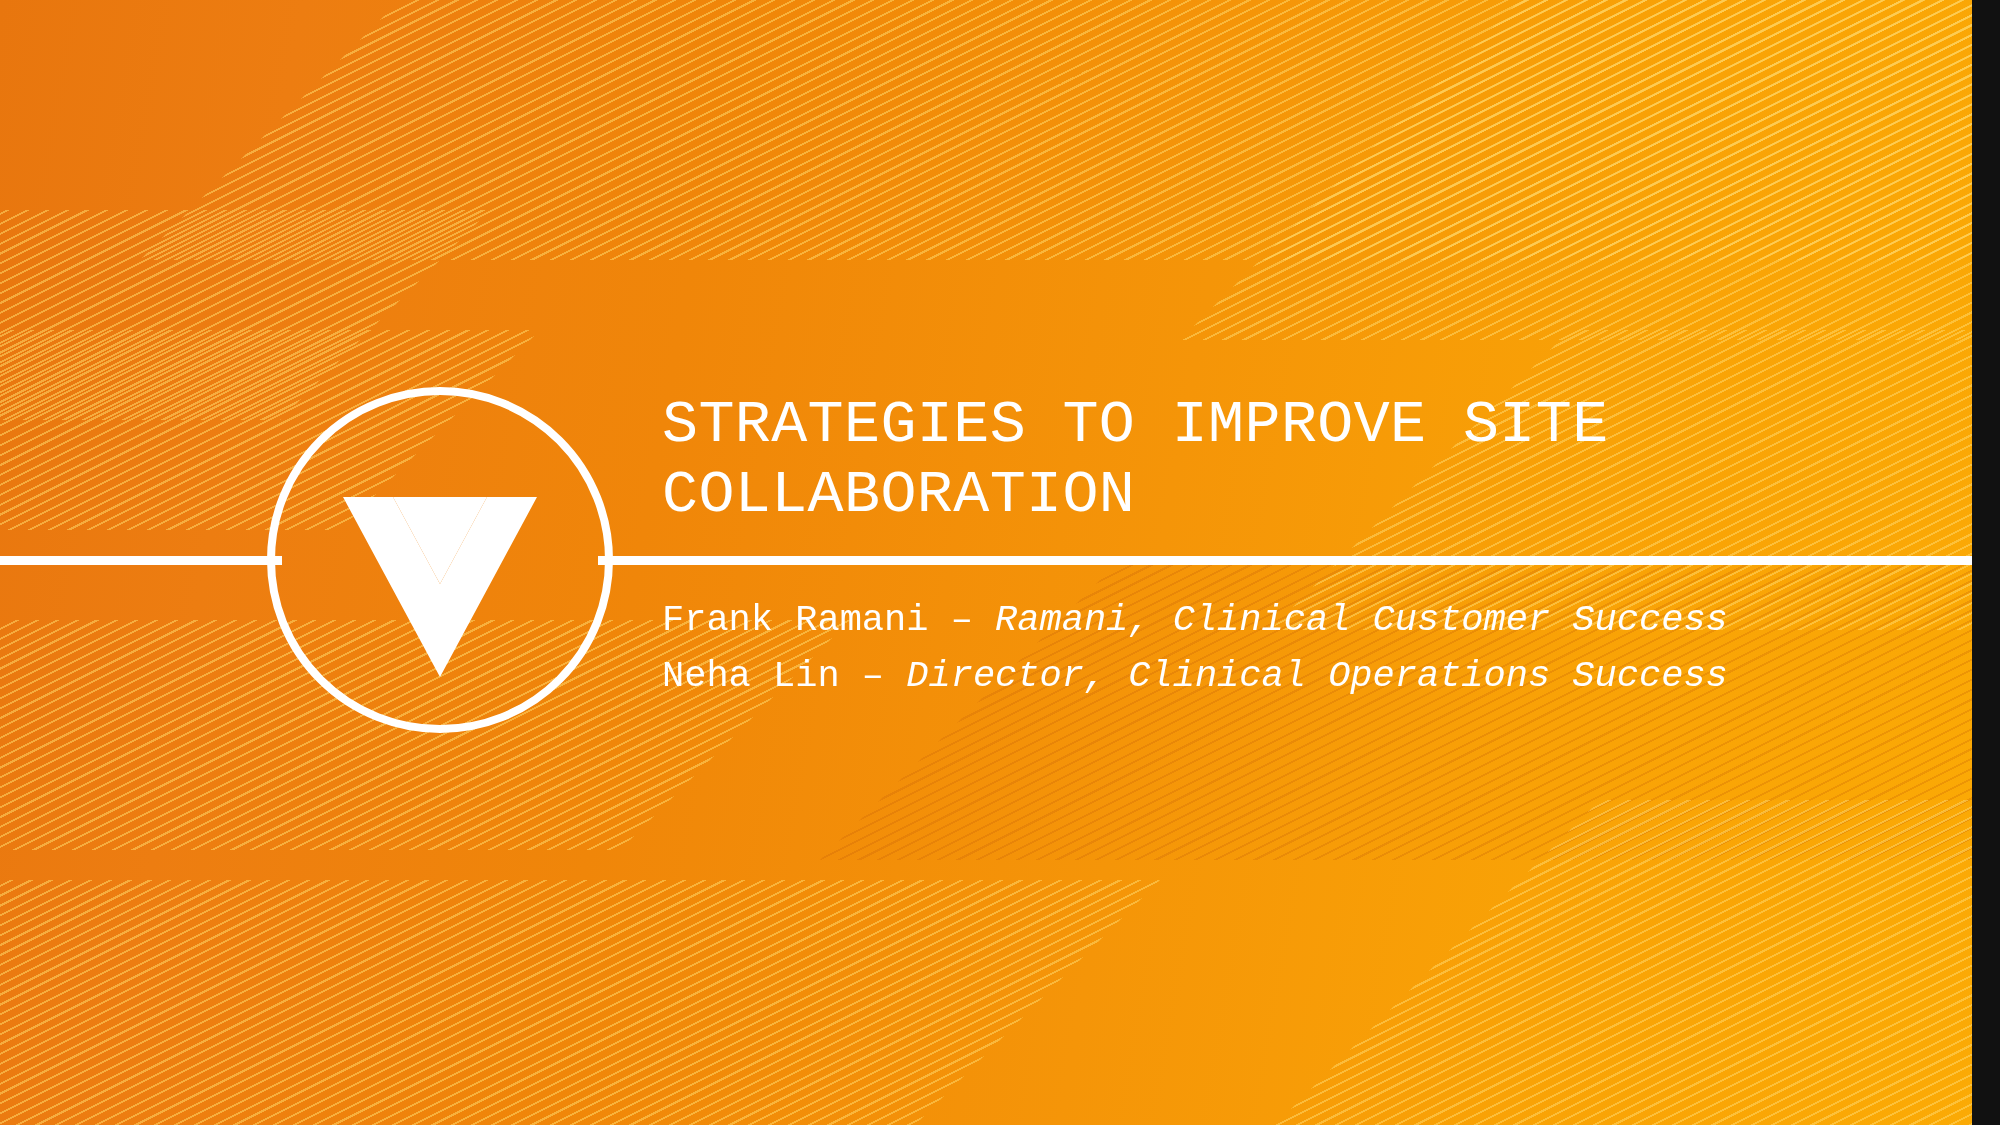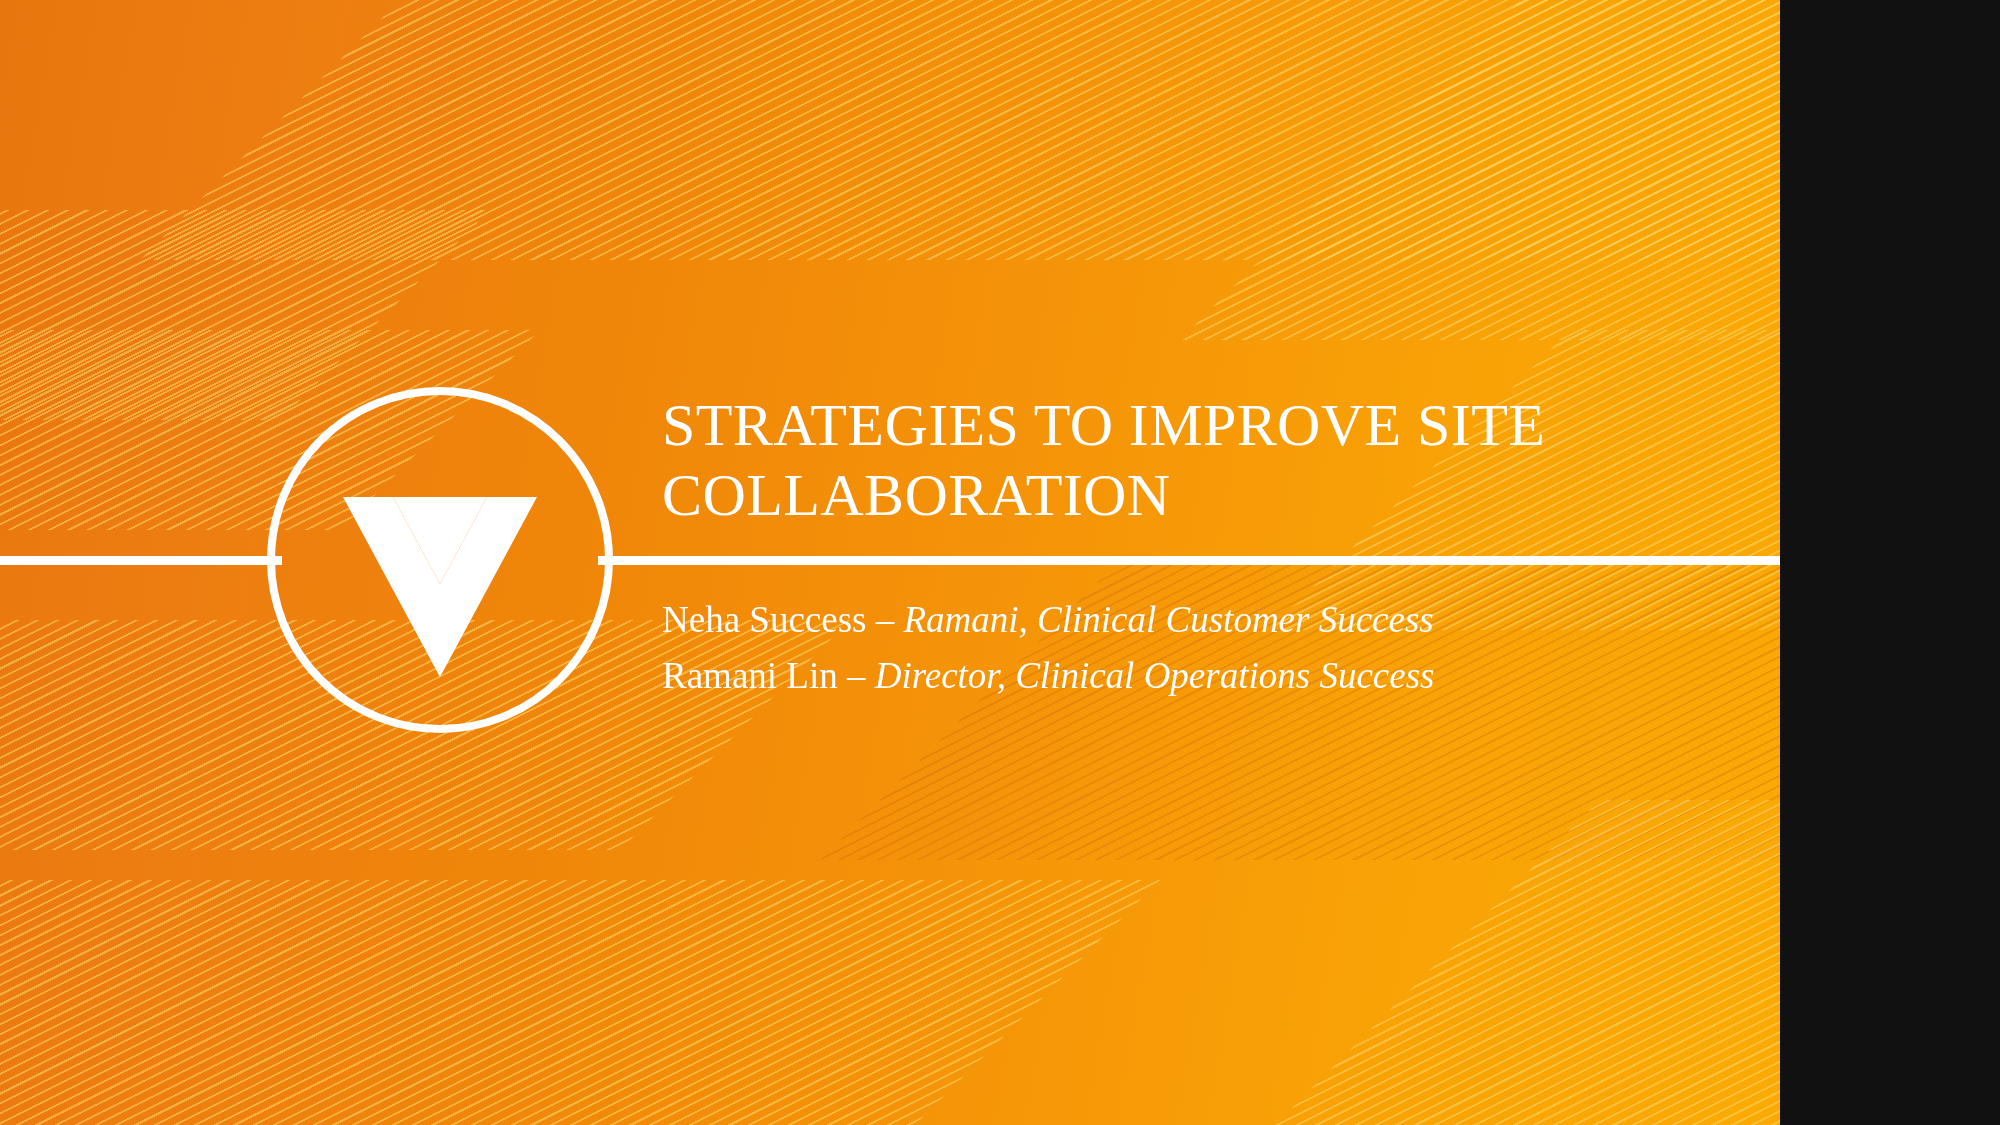--- a/index.html
+++ b/index.html
@@ -4,24 +4,24 @@
 <title>Presentation Title Slide</title>
 <style>
   html, body {
     margin: 0;
     padding: 0;
     background: #111;
   }
 
   .slide {
     position: relative;
-    width: 1780px;
+    width: 1972px;
     height: 1125px;
     overflow: hidden;
-    font-family: Liberation Serif, serif;
+    font-family: Liberation Mono, monospace;
     background: linear-gradient(100deg,
         #E8760E 0%,
         #ED7D11 14%,
         #F08609 34%,
         #F59508 58%,
         #F9A206 78%,
         #FBAA05 100%);
   }
 
   
@@ -229,20 +229,20 @@
       <circle cx="175" cy="175" r="169" fill="none" stroke="#FFFFFF" stroke-width="8"></circle>
       <path d="M 78 112 L 175 292 L 272 112 L 222 112 L 175 199 L 128 112 Z" fill="#FFFFFF"></path>
       <path d="M 128 112 L 222 112 L 175 199 Z" fill="#FFFFFF"></path>
     </svg>
   </div>
 
   <div class="title">STRATEGIES TO IMPROVE SITE COLLABORATION</div>
 
   <div class="subtitle">
     <div>
-      <span>Neha Success</span><span> – </span><span class="role">Ramani, Clinical Customer Success</span>
+      <span>Frank Ramani</span><span> – </span><span class="role">Ramani, Clinical Customer Success</span>
     </div>
     <div>
-      <span>Ramani Lin</span><span> – </span><span class="role">Director, Clinical Operations Success</span>
+      <span>Neha Lin</span><span> – </span><span class="role">Director, Clinical Operations Success</span>
     </div>
   </div>
 
 </div>
 
 </body></html>

